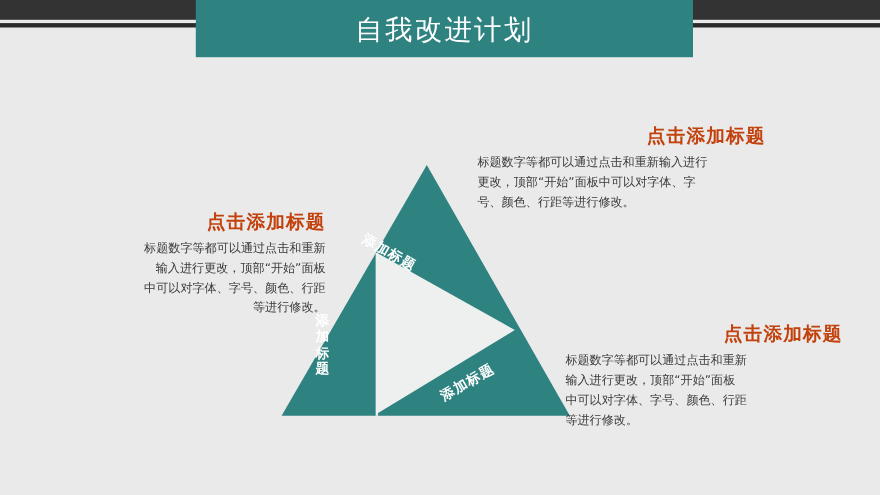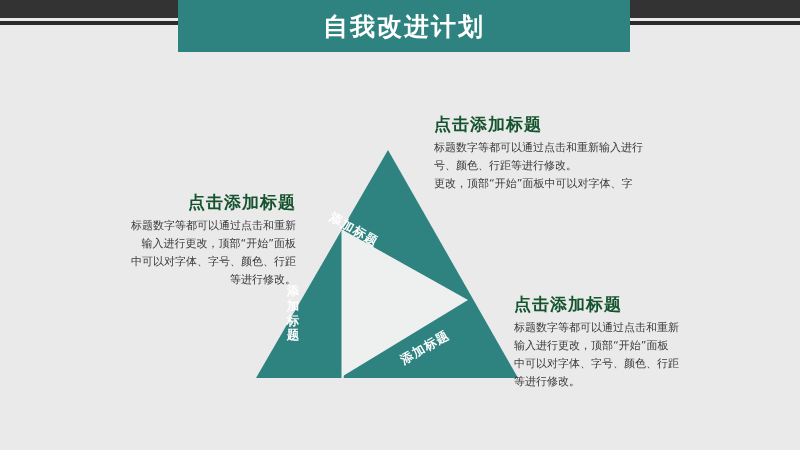--- a/index.html
+++ b/index.html
@@ -51,21 +51,21 @@
     height: 52px;
     background: #2e8280;
     display: flex;
     align-items: center;
     justify-content: center;
     z-index: 5;
   }
   .title-text {
     color: #ffffff;
     font-size: 25px;
-    font-weight: bold;
+    font-weight: normal;
     letter-spacing: 2px;
     line-height: 1;
     white-space: nowrap;
   }
 
   
   .diagram {
     position: absolute;
     left: 250px;
     top: 140px;
@@ -110,27 +110,28 @@
     word-break: break-all;
     text-align: center;
     line-height: 1.18;
   }
 
   
   .text-block {
     position: absolute;
   }
   .tb-heading {
-    color: #14532d;
+    color: #c2410c;
     font-size: 17px;
     font-weight: bold;
     letter-spacing: 1px;
     line-height: 1.2;
     margin: 0 0 5px 0;
     white-space: nowrap;
+    text-align: right;
   }
   .tb-body {
     color: #3a3a3a;
     font-size: 11px;
     line-height: 1.62;
     margin: 0;
   }
   .tb-body span {
     display: block;
   }
@@ -193,22 +194,22 @@
       <span>输入进行更改，顶部“开始”面板</span>
       <span>中可以对字体、字号、颜色、行距</span>
       <span>等进行修改。</span>
     </div>
   </div>
 
   <div class="text-block topright-block">
     <div class="tb-heading">点击添加标题</div>
     <div class="tb-body">
       <span>标题数字等都可以通过点击和重新输入进行</span>
+      <span>更改，顶部“开始”面板中可以对字体、字</span>
       <span>号、颜色、行距等进行修改。</span>
-      <span>更改，顶部“开始”面板中可以对字体、字</span>
     </div>
   </div>
 
   <div class="text-block bottomright-block">
     <div class="tb-heading">点击添加标题</div>
     <div class="tb-body">
       <span>标题数字等都可以通过点击和重新</span>
       <span>输入进行更改，顶部“开始”面板</span>
       <span>中可以对字体、字号、颜色、行距</span>
       <span>等进行修改。</span>

